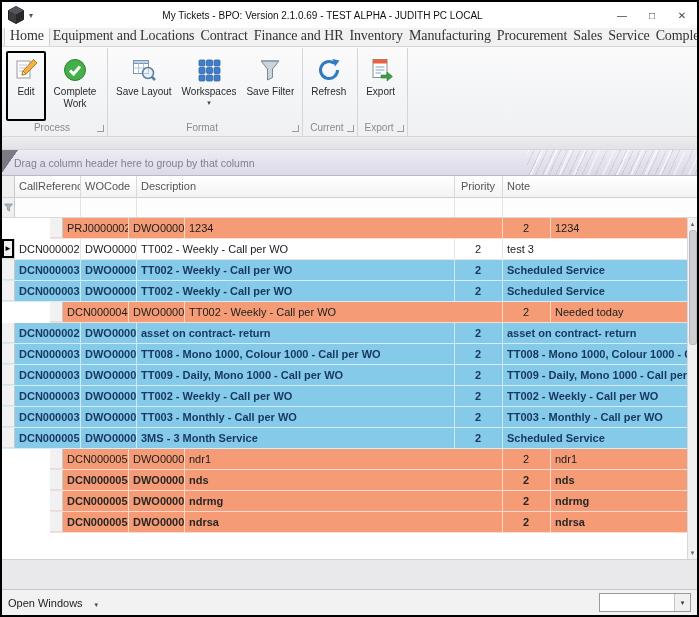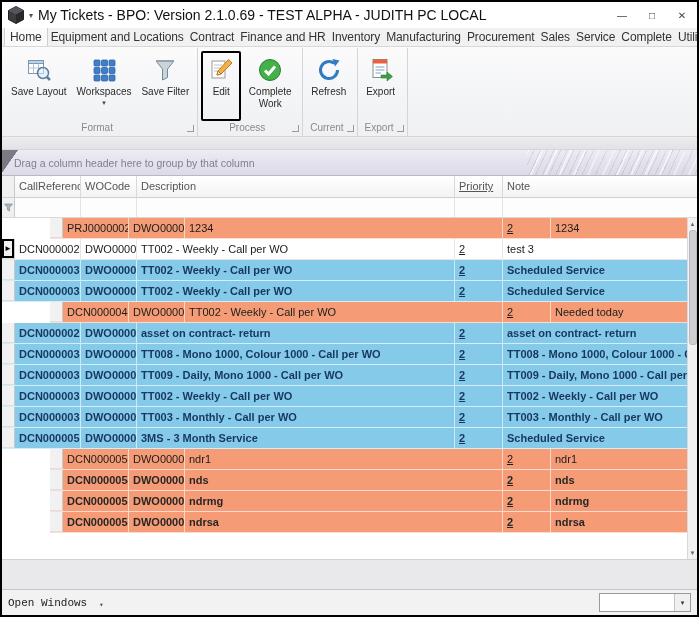--- a/index.html
+++ b/index.html
@@ -6,27 +6,27 @@
   html,body { background:#9a9a9a; }
   body { font-family:"Liberation Sans", sans-serif; }
 
   .window { width:699px; height:617px; border:2px solid #000; background:#ececec;
     display:flex; flex-direction:column; font-size:11px; color:#1c1c1c; overflow:hidden; position:relative; }
 
   
   .titlebar { height:26px; background:#fff; display:flex; align-items:center; padding-left:5px; flex:0 0 auto; }
   .app-icon { width:18px; height:18px; display:inline-block; }
   .qat { font-size:8px; color:#555; margin:0 5px 0 4px; }
-  .title-text { flex:1; font-size:14px; color:#111; white-space:nowrap; overflow:hidden; }
+  .title-text { flex:1; text-align:center; font-size:10px; color:#111; white-space:nowrap; overflow:hidden; }
   .win-btn { width:30px; height:100%; display:flex; align-items:center; justify-content:center; color:#444; font-size:10px; }
 
   
   .tabrow { height:19px; background:#f1f1f2; display:flex; align-items:flex-end; padding:0 2px; border-bottom:1px solid #d8d8d8; flex:0 0 auto; overflow:hidden; }
   .tabs { display:flex; align-items:flex-end; height:100%; }
-  .tab { padding:3px 3px 2px; font-size:12px; color:#333; white-space:nowrap; letter-spacing:-0.1px; }
+  .tab { padding:3px 3px 2px; font-size:14px; color:#333; white-space:nowrap; letter-spacing:-0.1px;font-family:Liberation Serif, serif; }
   .tab.active { background:#fafafa; border:1px solid #cfcfcf; border-bottom:none; padding:2px 5px; }
   .mdi { margin-left:auto; display:flex; gap:7px; padding:0 5px 3px 3px; color:#666; font-size:8px; }
 
   
   .toolbar { height:90px; background:linear-gradient(#fbfbfc,#eef0f2); display:flex; align-items:stretch; padding:1px 0 0 1px; flex:0 0 auto; border-bottom:1px solid #d5d5d5; }
   .rgroup { display:flex; flex-direction:column; border-right:1px solid #d5d5d5; position:relative; padding:1px 1px 0; }
   .rbuttons { flex:1; display:flex; align-items:flex-start; padding:2px 2px 0; }
   .rbtn { min-width:40px; display:flex; flex-direction:column; align-items:center; padding:4px 3px 2px; border:2px solid transparent; border-radius:2px; min-height:70px; }
   .rbtn.hl { border-color:#000; }
   .ricon { width:26px; height:26px; margin-bottom:3px; }
@@ -67,35 +67,35 @@
   .row.white { background:#fff; }
   .row.white { border-bottom-color:#e6e6e6; }
   .row.white .cell { border-right-color:#e6e6e6; }
   .row.bold .cell { font-weight:bold; }
   .row.blue.bold .cell { color:var(--blue-text,#17375E); }
   .row.orange.bold .cell { color:#262626; }
 
   .c-call { flex:0 0 66px; }
   .c-wo   { flex:0 0 56px; }
   .c-desc { flex:0 0 318px; }
-  .c-pri  { flex:0 0 48px; text-align:left; padding-right:5px !important;text-decoration:underline; }
+  .c-pri  { flex:0 0 48px; text-align:center; padding-right:5px !important; }
   .c-note { flex:1 1 auto; border-right:none !important; }
 
   
   .vscroll { position:absolute; top:0; right:0; bottom:0; width:10px; background:#f1f1f1; border-left:1px solid #d9d9d9;
     display:flex; flex-direction:column; align-items:center; font-size:6px; color:#666; }
   .sarrow { height:12px; width:100%; display:flex; align-items:center; justify-content:center; flex:0 0 auto; }
   .sthumb { width:8px; height:115px; background:#cfcfd3; border:1px solid #b9b9bf; border-radius:3px; flex:0 0 auto; }
   .sfill { flex:1 1 auto; }
 
   .band { height:30px; background:#e9e9eb; border-top:1px solid #d2d2d4; flex:0 0 auto; }
 
   
   .statusbar { height:26px; flex:0 0 auto; background:#f2f2f3; border-top:1px solid #c6c6c8; display:flex; align-items:center; justify-content:space-between; padding:0 6px; }
-  .openw { display:flex; align-items:flex-end; gap:12px; color:#222;font-family:Liberation Mono, monospace; }
+  .openw { display:flex; align-items:flex-end; gap:12px; color:#222; }
   .openw .chev { font-size:7px; color:#444; }
   .datebox { display:flex; align-items:stretch; border:1px solid #9a9a9a; background:#fff; height:19px; width:92px; }
   .dval { flex:1; padding:0 5px; line-height:17px; white-space:nowrap;margin-top:32px; }
   .ddrop { width:16px; border-left:1px solid #c4c4c4; background:#f0f0f0; display:flex; align-items:center; justify-content:center; font-size:7px; color:#333; }
 </style>
 </head>
 <body>
 
 <div class="window">
 
@@ -125,20 +125,47 @@
         <span class="tab">Service</span>
         <span class="tab">Complete</span>
         <span class="tab">Utilities</span>
       </div>
     <div class="mdi"></div>
   </div>
 
   <div class="toolbar">
       <div class="rgroup">
         <div class="rbuttons">
+          <div class="rbtn hl">
+            <span class="ricon">
+              <svg width="26" height="26" viewBox="0 0 26 26">
+                <rect x="4" y="4" width="13" height="17" fill="#fff" stroke="#9a9aa0"></rect>
+                <line x1="6" y1="8" x2="14" y2="8" stroke="#c2c2c8"></line>
+                <line x1="6" y1="11" x2="14" y2="11" stroke="#c2c2c8"></line>
+                <line x1="6" y1="14" x2="12" y2="14" stroke="#c2c2c8"></line>
+                <polygon points="20.5,2.5 24,6 13,17 9,18 10,14" fill="#f2b04a" stroke="#b97d1e"></polygon>
+                <polygon points="9,18 10,14 13,17" fill="#efe6d4" stroke="#b97d1e"></polygon>
+              </svg>
+            </span>
+            <div class="rlbl">Edit</div>
+          </div>
+          <div class="rbtn wrap">
+            <span class="ricon">
+              <svg width="26" height="26" viewBox="0 0 26 26">
+                <circle cx="13" cy="13" r="10.5" fill="#43b049" stroke="#2e7d33"></circle>
+                <polyline points="8,13.5 11.5,17 18,9.5" fill="none" stroke="#fff" stroke-width="3"></polyline>
+              </svg>
+            </span>
+            <div class="rlbl">Complete Work</div>
+          </div>
+        </div>
+        <div class="glabel">Process<span class="launcher"></span></div>
+      </div>
+      <div class="rgroup">
+        <div class="rbuttons">
           <div class="rbtn">
             <span class="ricon">
               <svg width="26" height="26" viewBox="0 0 26 26">
                 <rect x="2.5" y="3.5" width="15" height="13" fill="#fff" stroke="#7d96ad"></rect>
                 <rect x="2.5" y="3.5" width="15" height="3" fill="#b9d2ea" stroke="#7d96ad"></rect>
                 <line x1="7.5" y1="6.5" x2="7.5" y2="16.5" stroke="#aec4d8"></line>
                 <line x1="12.5" y1="6.5" x2="12.5" y2="16.5" stroke="#aec4d8"></line>
                 <line x1="2.5" y1="11" x2="17.5" y2="11" stroke="#aec4d8"></line>
                 <circle cx="17" cy="16" r="5.5" fill="rgba(220,235,250,.55)" stroke="#5d7f9e" stroke-width="1.5"></circle>
                 <line x1="21" y1="20" x2="24" y2="23" stroke="#5d7f9e" stroke-width="2.5"></line>
@@ -172,47 +199,20 @@
                 <line x1="4" y1="4" x2="22" y2="4" stroke="#98a4ad" stroke-width="2"></line>
               </svg>
             </span>
             <div class="rlbl">Save Filter</div>
           </div>
         </div>
         <div class="glabel">Format<span class="launcher"></span></div>
       </div>
       <div class="rgroup">
         <div class="rbuttons">
-          <div class="rbtn hl">
-            <span class="ricon">
-              <svg width="26" height="26" viewBox="0 0 26 26">
-                <rect x="4" y="4" width="13" height="17" fill="#fff" stroke="#9a9aa0"></rect>
-                <line x1="6" y1="8" x2="14" y2="8" stroke="#c2c2c8"></line>
-                <line x1="6" y1="11" x2="14" y2="11" stroke="#c2c2c8"></line>
-                <line x1="6" y1="14" x2="12" y2="14" stroke="#c2c2c8"></line>
-                <polygon points="20.5,2.5 24,6 13,17 9,18 10,14" fill="#f2b04a" stroke="#b97d1e"></polygon>
-                <polygon points="9,18 10,14 13,17" fill="#efe6d4" stroke="#b97d1e"></polygon>
-              </svg>
-            </span>
-            <div class="rlbl">Edit</div>
-          </div>
-          <div class="rbtn wrap">
-            <span class="ricon">
-              <svg width="26" height="26" viewBox="0 0 26 26">
-                <circle cx="13" cy="13" r="10.5" fill="#43b049" stroke="#2e7d33"></circle>
-                <polyline points="8,13.5 11.5,17 18,9.5" fill="none" stroke="#fff" stroke-width="3"></polyline>
-              </svg>
-            </span>
-            <div class="rlbl">Complete Work</div>
-          </div>
-        </div>
-        <div class="glabel">Process<span class="launcher"></span></div>
-      </div>
-      <div class="rgroup">
-        <div class="rbuttons">
           <div class="rbtn">
             <span class="ricon">
               <svg width="26" height="26" viewBox="0 0 26 26">
                 <path d="M21.5 13a8.5 8.5 0 1 1-3.2-6.6" fill="none" stroke="#2f7cc3" stroke-width="3"></path>
                 <polygon points="16.5,2 23.5,3.5 19,9.5" fill="#2f7cc3"></polygon>
               </svg>
             </span>
             <div class="rlbl">Refresh</div>
           </div>
         </div>

